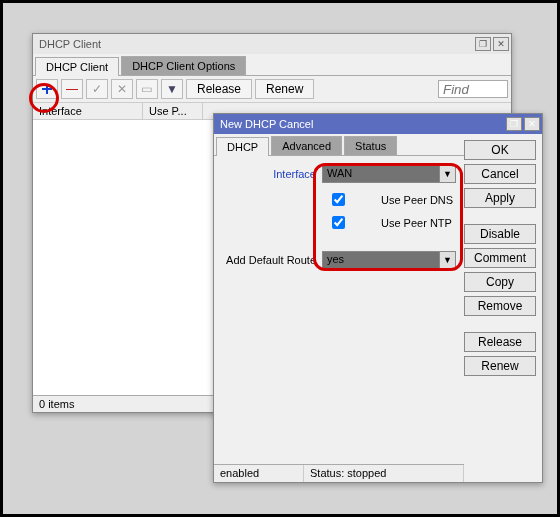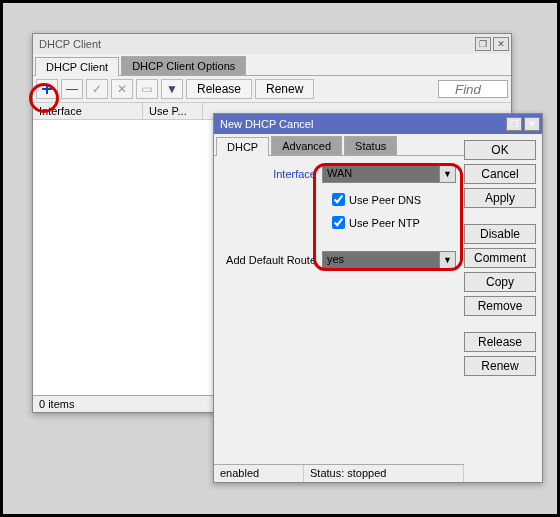--- a/index.html
+++ b/index.html
@@ -83,21 +83,21 @@
     pointer-events: none;
   }
   .findbox {
     margin-left: auto;
     width: 70px;
     height: 18px;
     border: 1px solid #aaa;
     background: #fff;
     font-style: italic;
     color: #999;
-    padding: 0 16px;
+    padding: 0 4px;
   }
   .cols {
     display: flex;
     background: #eee;
     border-bottom: 1px solid #ccc;
     font-size: 11px;
   }
   .col {
     padding: 2px 6px;
     border-right: 1px solid #ccc;
@@ -153,20 +153,21 @@
     background: #e0e0e0;
     border-left: 1px solid #888;
     display: flex; align-items: center; justify-content: center;
     font-size: 9px;
   }
   .check-row {
     display: flex;
     align-items: center;
     padding-left: 106px;
     margin-bottom: 4px;
+    gap: 32px;
   }
   .check-row input { margin-right: 4px; }
   .dialog-buttons {
     width: 78px;
     padding: 6px 6px 6px 0;
     display: flex;
     flex-direction: column;
     gap: 4px;
   }
   .dbtn {

